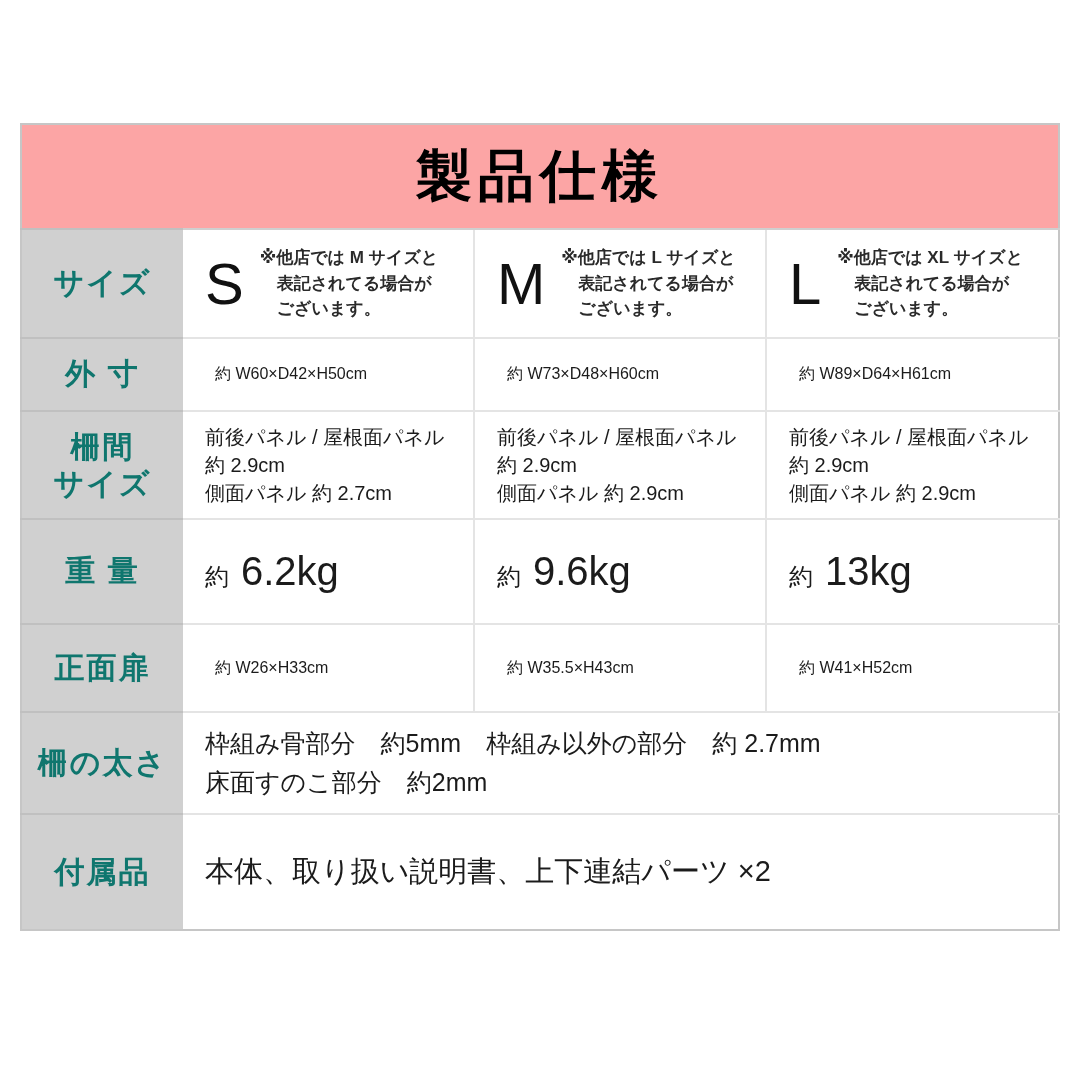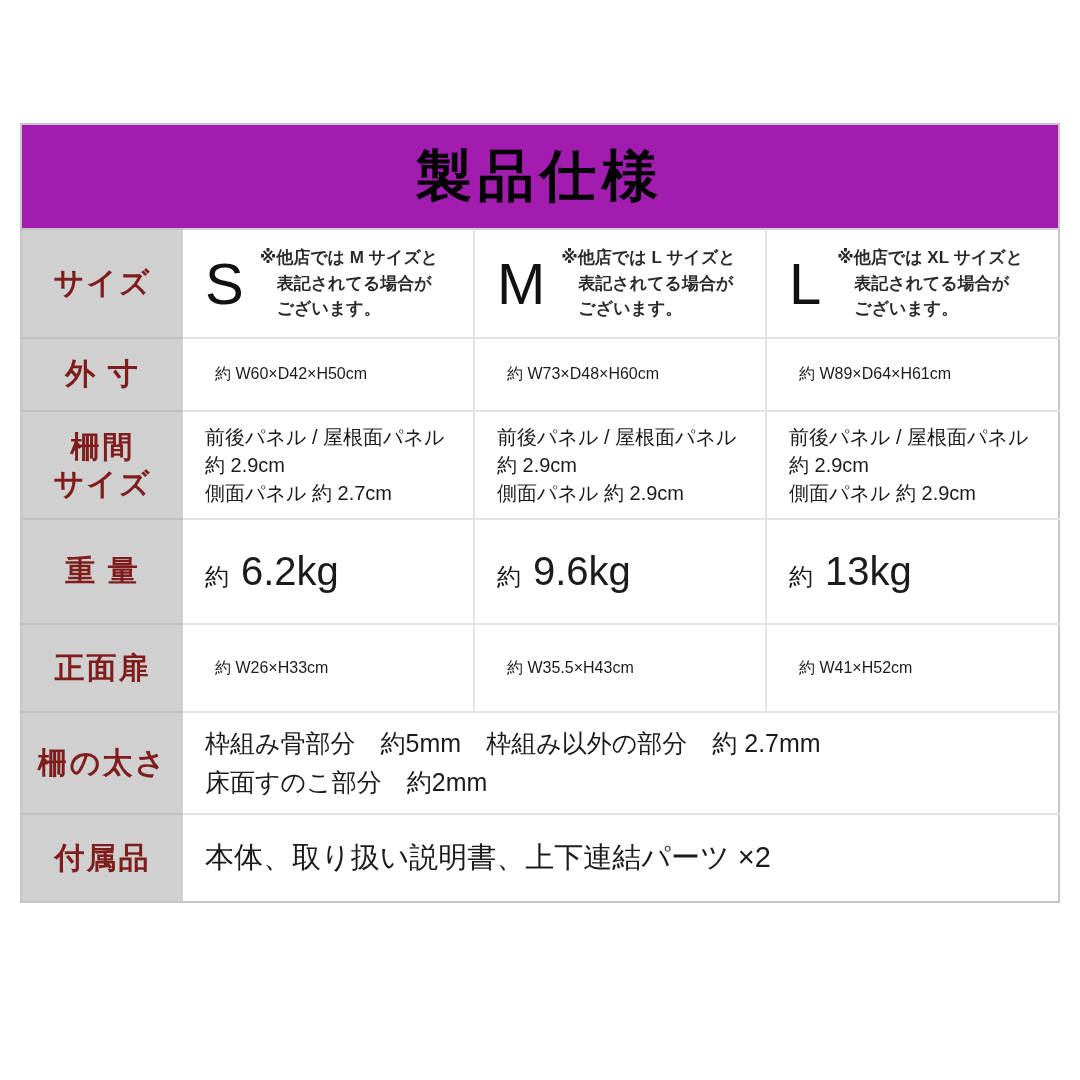--- a/index.html
+++ b/index.html
@@ -20,39 +20,39 @@
     border: 2px solid #c6c6c6;
   }
   
   tr.title-row    { height: 105px; }
   tr.size-row     { height: 109px; }
   tr.dims-row     { height: 73px; border-radius: 9px; }
   tr.gap-row      { height: 108px; }
   tr.weight-row   { height: 105px; }
   tr.door-row     { height: 88px; }
   tr.thick-row    { height: 102px; }
-  tr.acc-row      { height: 88px;  }
+  tr.acc-row      { height: 116px;  }
 
   .title-cell {
-    background: #a21caf;
+    background: #fca5a5;
     text-align: center;
     vertical-align: middle;
     font-size: 56px;
     font-weight: bold;
     letter-spacing: 6px;
     color: #000000;
   }
   .row-label {
     background: #d0d0d0;
     text-align: center;
     vertical-align: middle;
     font-size: 30px;
     font-weight: bold;
     letter-spacing: 2px;
-    color: #7f1d1d;
+    color: #0f766e;
   }
   
   tr + tr .row-label { border-top: 2px solid #c0c0c0; }
   tr + tr td         { border-top: 2px solid #e4e4e4; }
   tr.size-row td     { border-top: 2px solid #cfcfcf; }
   
   td.vline { border-left: 2px solid #e4e4e4; }
 
   td.cell {
     background: #ffffff;

